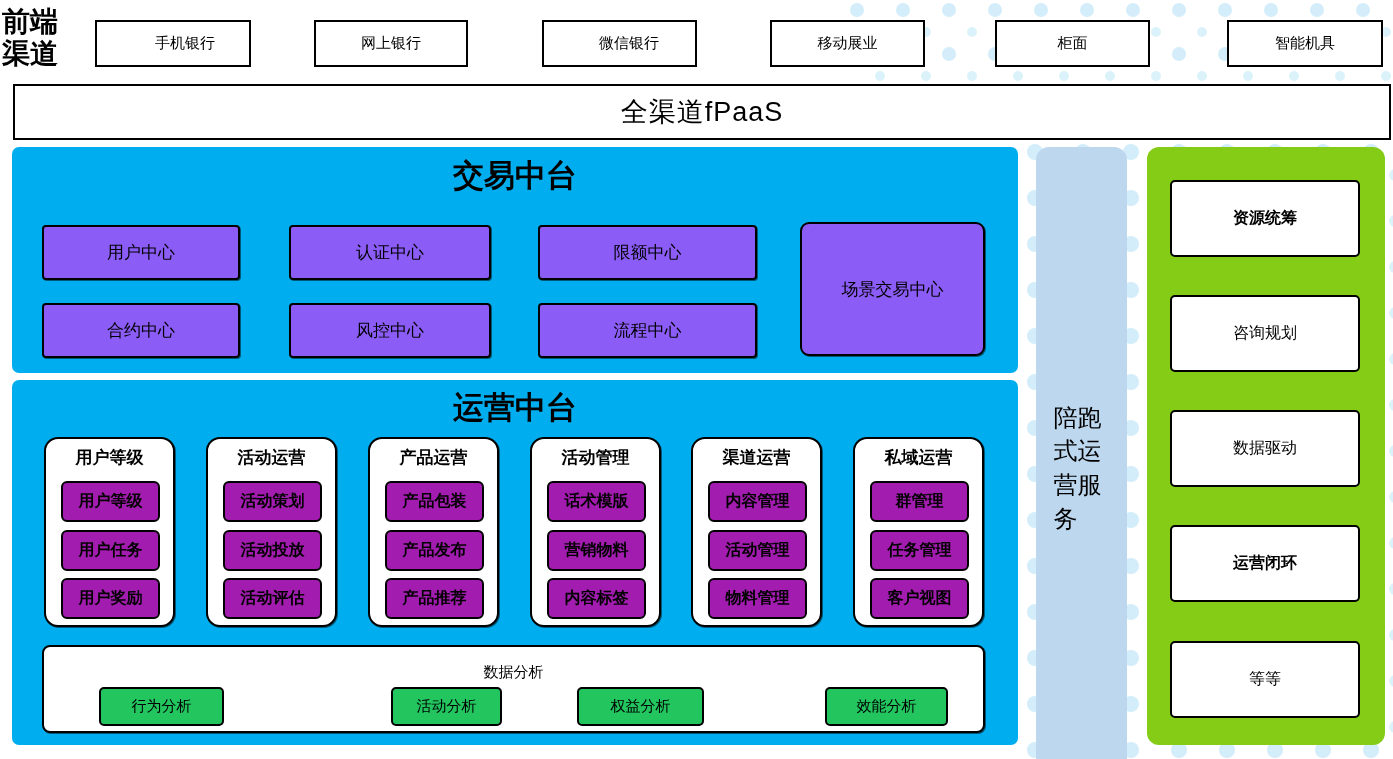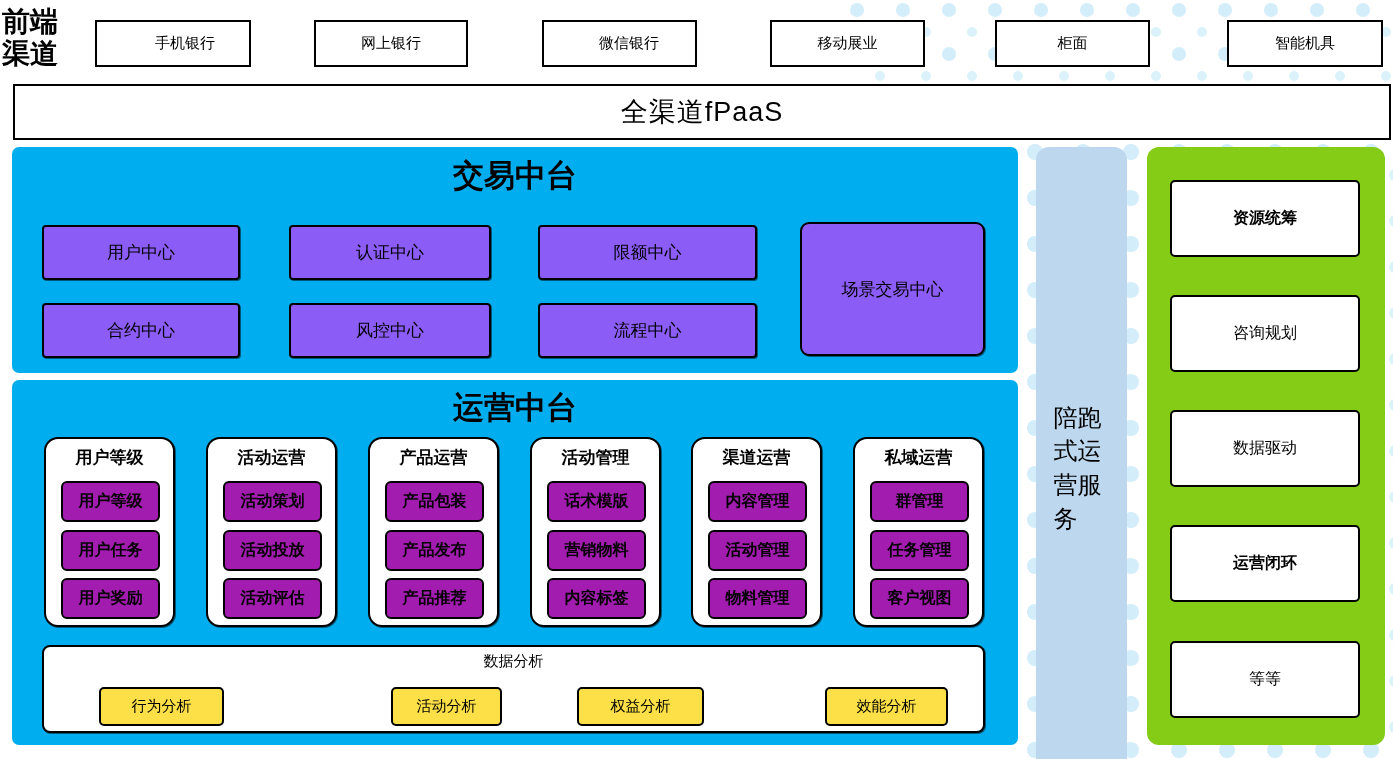--- a/index.html
+++ b/index.html
@@ -56,23 +56,23 @@
     display:flex;align-items:center;justify-content:center;
     font-size:16px;font-weight:700;
   }
   .s0{top:42px;} .s1{top:91px;} .s2{top:139px;}
   
   .analysis{
     position:absolute;left:30px;top:265px;width:943px;height:88px;
     background:#fff;border:2px solid #000;border-radius:8px;box-sizing:border-box;
     box-shadow:1px 1px 0 rgba(0,0,0,.5);
   }
-  .analysis .hd{margin-top:5px;text-align:center;font-size:15px;}
+  .analysis .hd{margin-top:16px;text-align:center;font-size:15px;}
   .abox{
-    position:absolute;box-sizing:border-box;top:40px;height:39px;background:#fde047;
+    position:absolute;box-sizing:border-box;top:40px;height:39px;background:#22c55e;
     border:2px solid #000;border-radius:5px;
     display:flex;align-items:center;justify-content:center;font-size:15px;
   }
   
   .side-bar{
     left:1036px;top:147px;width:91px;height:642px;background:#BDD7EE;z-index:1;
     display:flex;align-items:center;justify-content:center;border-radius:13px;
   }
   .side-bar span{
     display:block;width:56px;font-size:24px;line-height:1.4;

